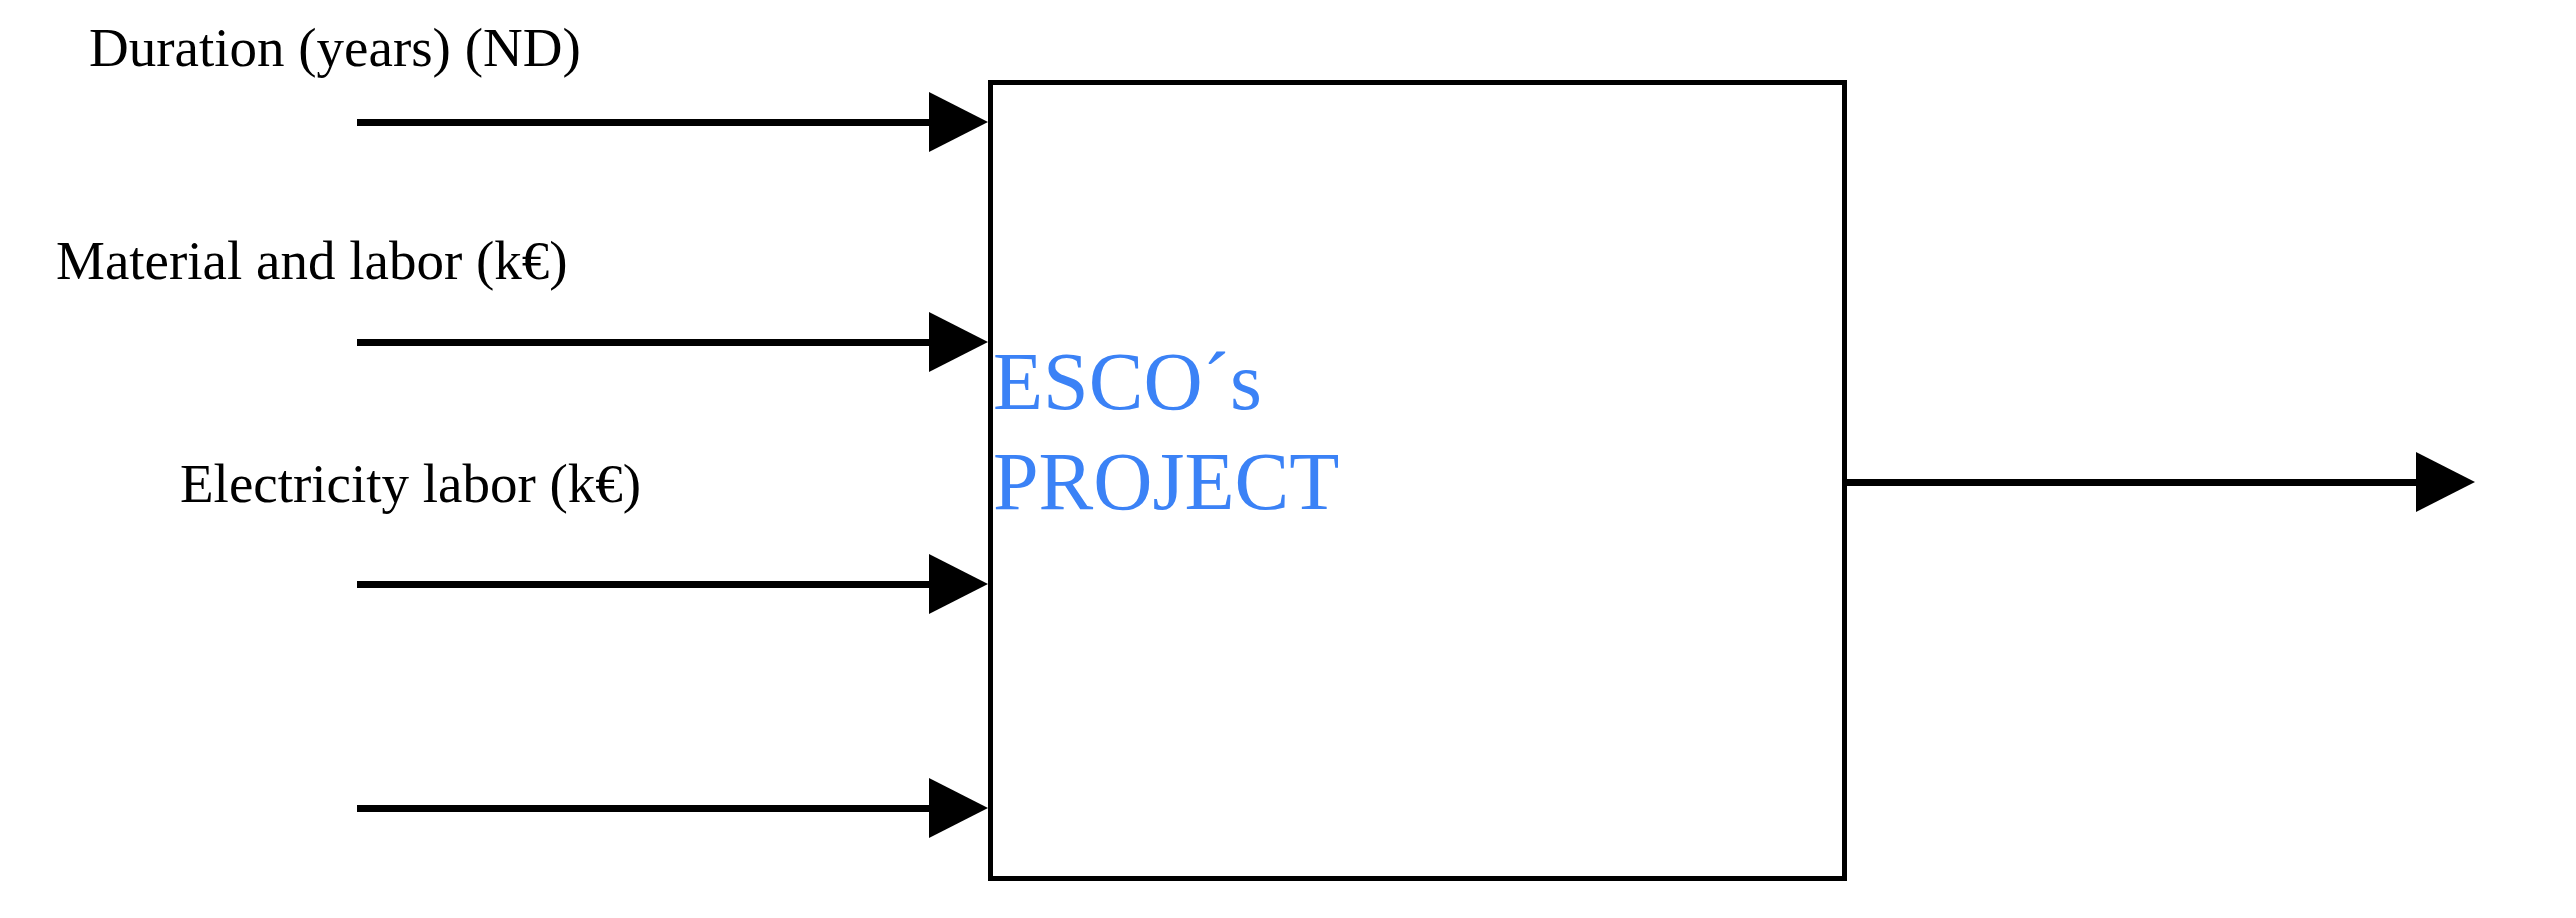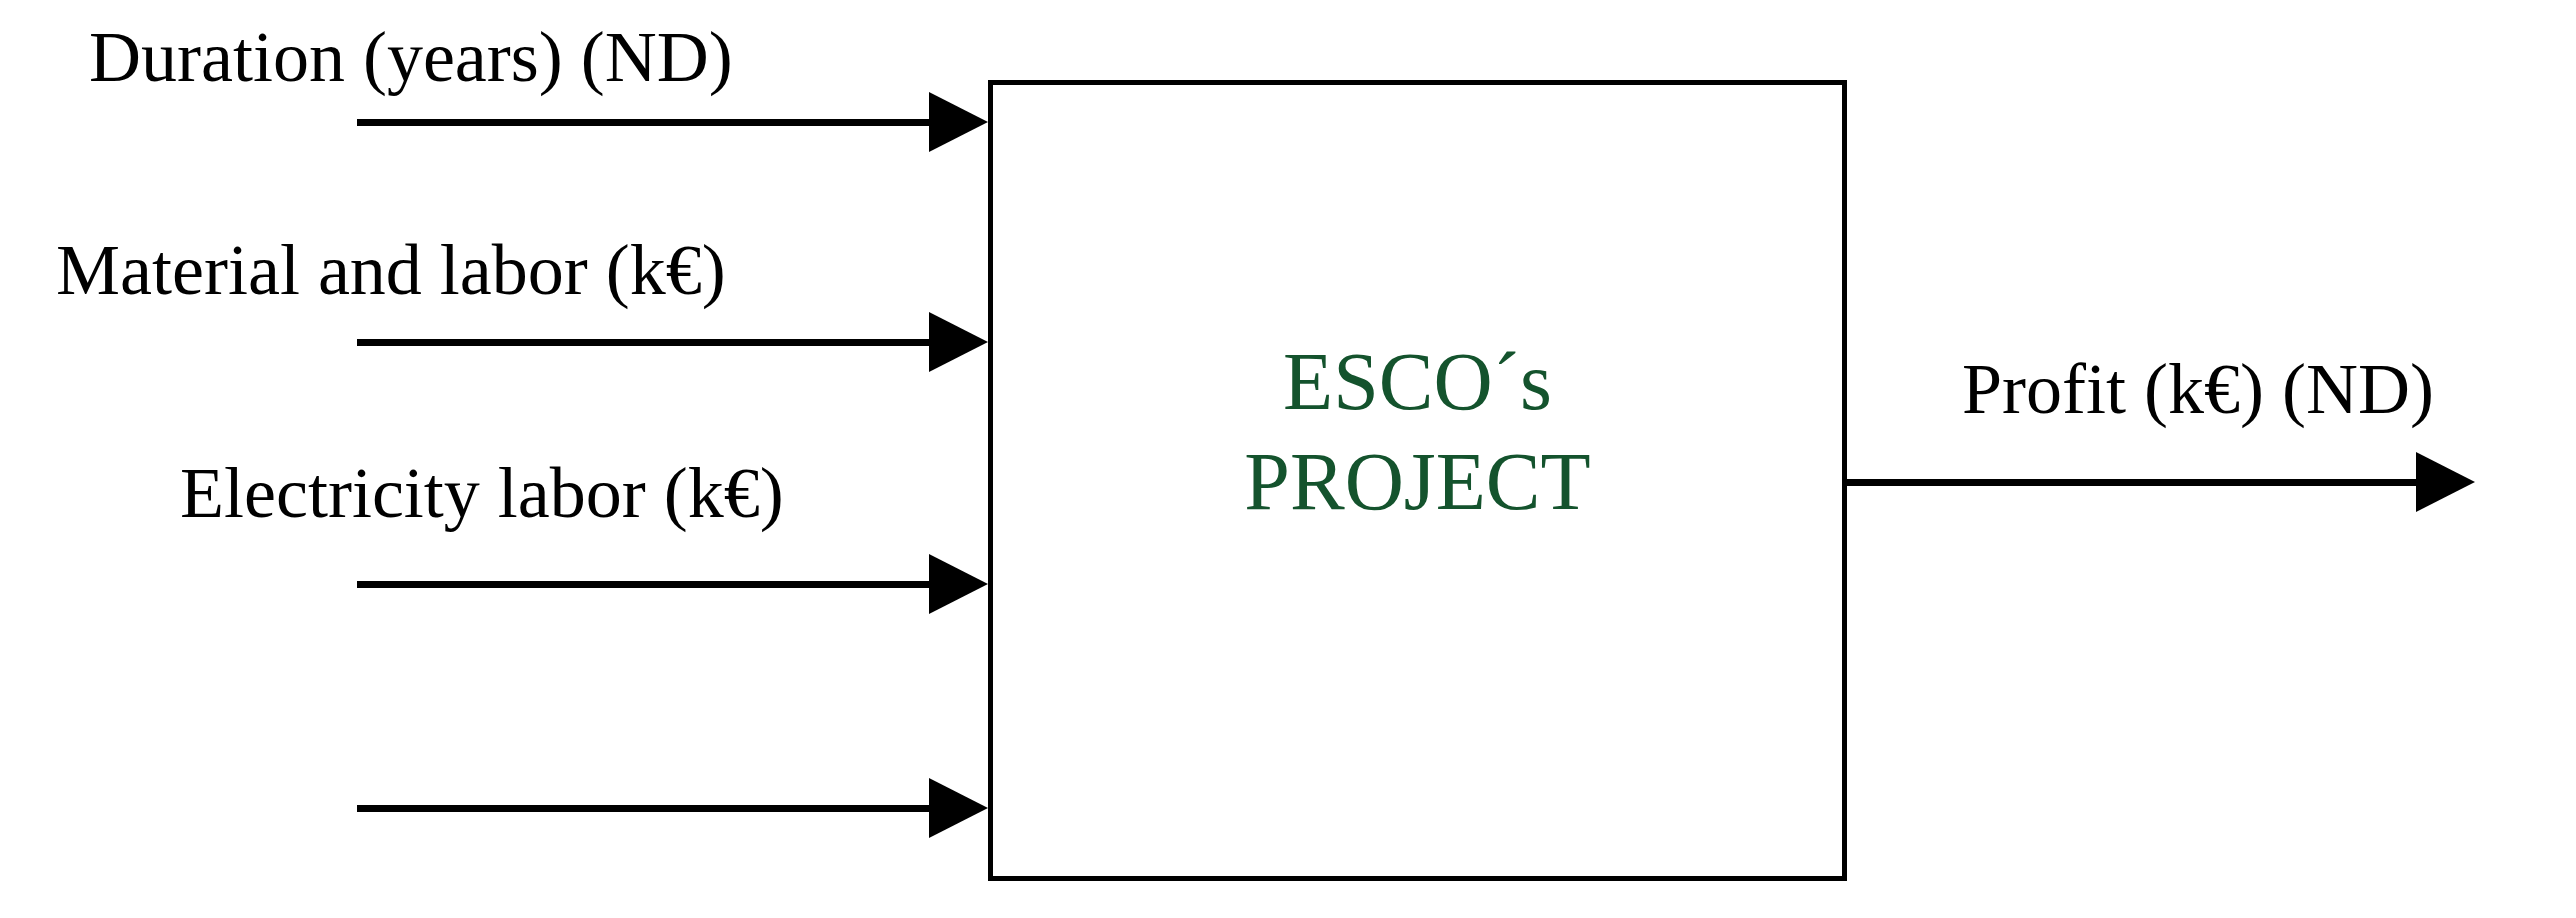--- a/index.html
+++ b/index.html
@@ -11,21 +11,21 @@
     position: relative;
     width: 2576px;
     height: 919px;
     background: #ffffff;
     font-family: "Liberation Serif", "DejaVu Serif", serif;
     color: #000000;
     overflow: hidden;
   }
   .label {
     position: absolute;
-    font-size: 72px;
+    font-size: 55px;
     line-height: 1.1;
     white-space: nowrap;
     color: #000000;
   }
   .arrow {
     position: absolute;
   }
   .shaft {
     position: absolute;
     height: 7.1px;
@@ -47,24 +47,24 @@
     height: 801px;
     border: 5.4px solid #000000;
     box-sizing: border-box;
     background: #ffffff;
   }
   #process-label {
     position: absolute;
     left: 0;
     right: 0;
     top: 247px;
-    text-align: center;
+    text-align: left;
     font-size: 82px;
     line-height: 100px;
-    color: #14532d;
+    color: #3b82f6;
   }
   
   .in-shaft { left: 357px; width: 581px; }
   .in-head  { left: 929px; }
 </style>
 </head>
 <body>
 
 <div id="canvas">
 
@@ -95,21 +95,20 @@
     <div class="head in-head" style="top:778px;"></div>
   </div>
 
   <div id="process-box">
     <div id="process-label">
       <div>ESCO´s</div>
       <div>PROJECT</div>
     </div>
   </div>
 
-  <div class="label" style="left:1962px; top:350px;">Profit (k€) (ND)</div>
 
   <div class="arrow">
     <div class="shaft" style="left:1845px; top:479px; width:580px;"></div>
     <div class="head" style="left:2416px; top:452px;"></div>
   </div>
 
 </div>
 
 
 </body></html>

